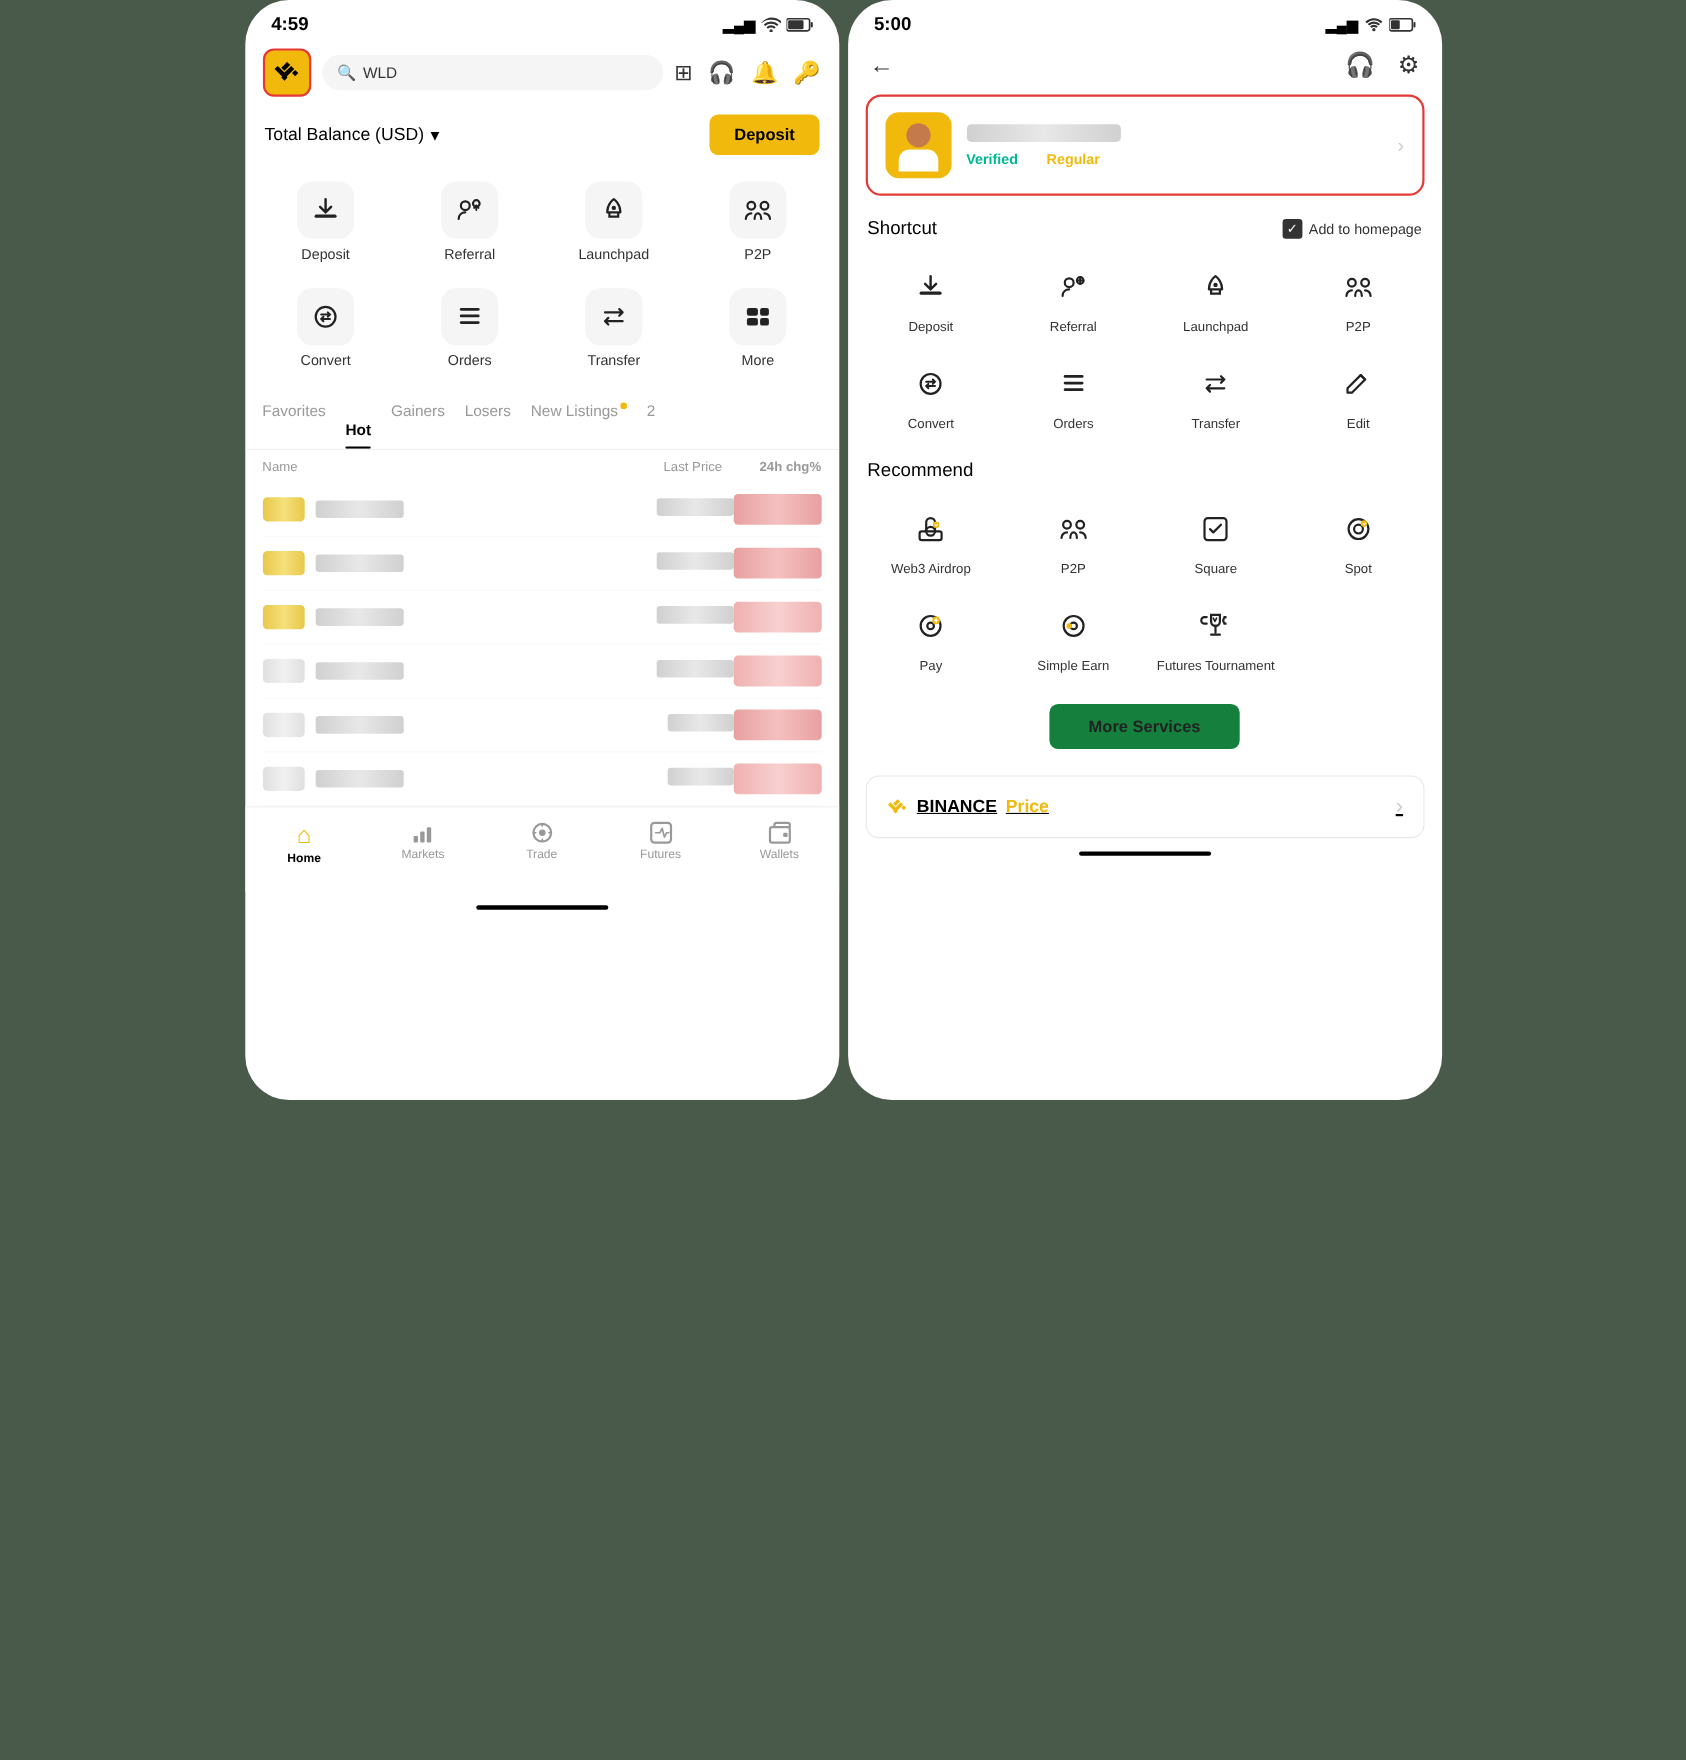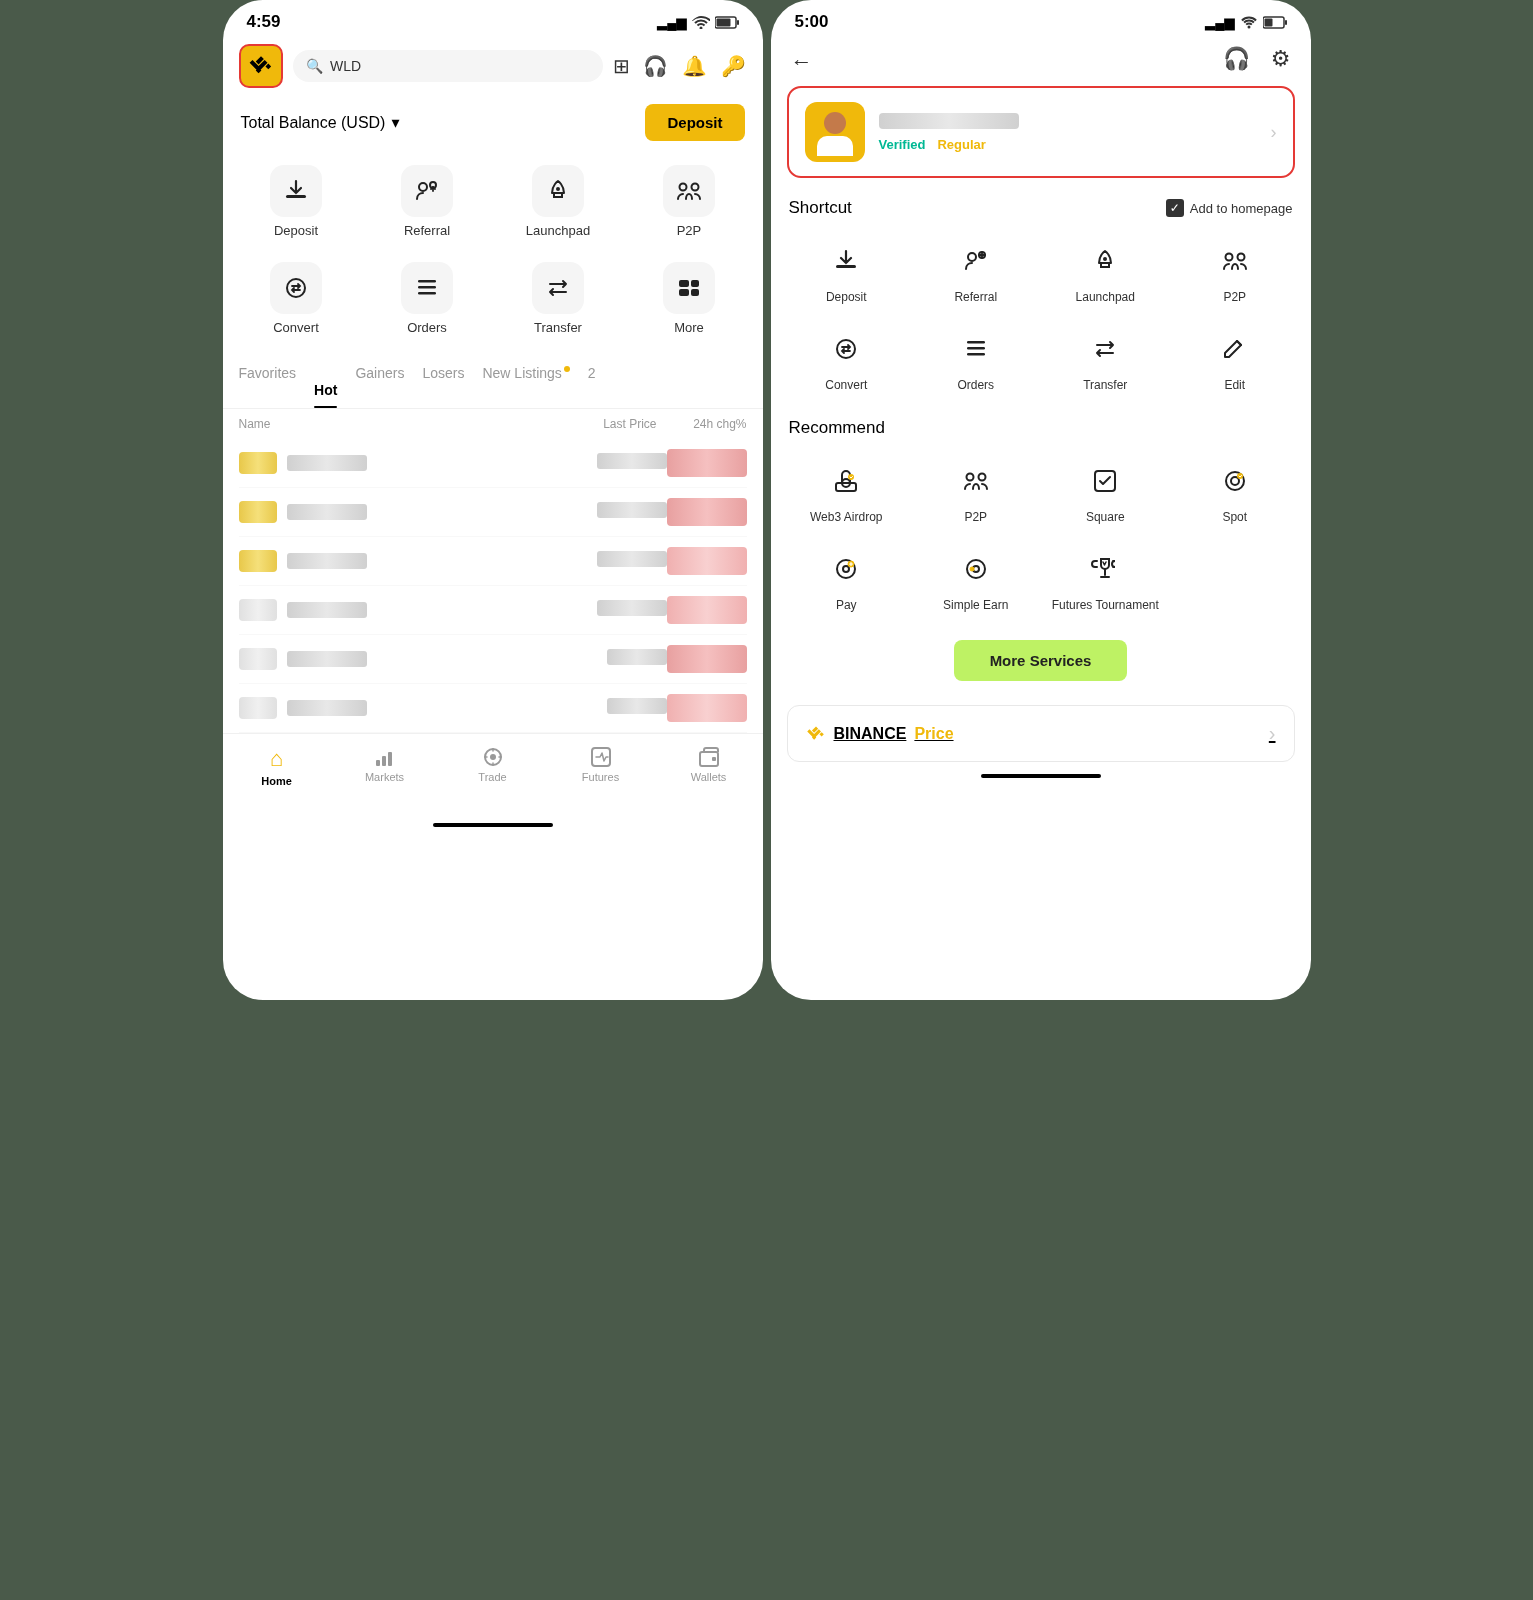--- a/index.html
+++ b/index.html
@@ -159,21 +159,21 @@
     }
 
     .market-header {
       display: flex;
       padding: 8px 16px;
       font-size: 12px;
       color: #999;
     }
     .mh-name { flex: 1; }
     .mh-price { width: 100px; text-align: right; }
-    .mh-change { width: 90px; text-align: right; }
+    .mh-change { width: 90px; text-align: right; font-weight: bold; }
 
     .market-list { padding: 0 16px; }
     .market-row {
       display: flex;
       align-items: center;
       padding: 10px 0;
       border-bottom: 1px solid #f8f8f8;
     }
     .coin-info { flex: 1; display: flex; align-items: center; gap: 10px; }
     .coin-thumb {
@@ -264,21 +264,21 @@
       border-radius: 10px 10px 0 0;
       margin: 0 auto;
     }
     .profile-info { flex: 1; }
     .profile-name-blur {
       width: 140px; height: 16px;
       background: linear-gradient(90deg, #d0d0d0 0%, #e8e8e8 50%, #d0d0d0 100%);
       border-radius: 4px;
       margin-bottom: 8px;
     }
-    .profile-badges { display: flex; gap: 12px; }
+    .profile-badges { display: flex; gap: 26px; }
     .badge-verified { color: #00b894; font-size: 13px; font-weight: 600; }
     .badge-regular { color: #F0B90B; font-size: 13px; font-weight: 600; text-align: right; }
     .chevron-right { color: #ccc; font-size: 18px; }
 
     
     .section-title {
       font-size: 17px;
       font-weight: 400;
       padding: 14px 18px 8px;
       color: #000;
@@ -329,21 +329,21 @@
       text-align: center;
     }
 
     
     .more-services-btn {
       display: flex;
       justify-content: center;
       padding: 16px 18px;
     }
     .more-services-btn button {
-      background: #bef264;
+      background: #15803d;
       border: none;
       border-radius: 8px;
       padding: 12px 36px;
       font-size: 15px;
       font-weight: 600;
       cursor: pointer;
       color: #222;
     }
 
     

